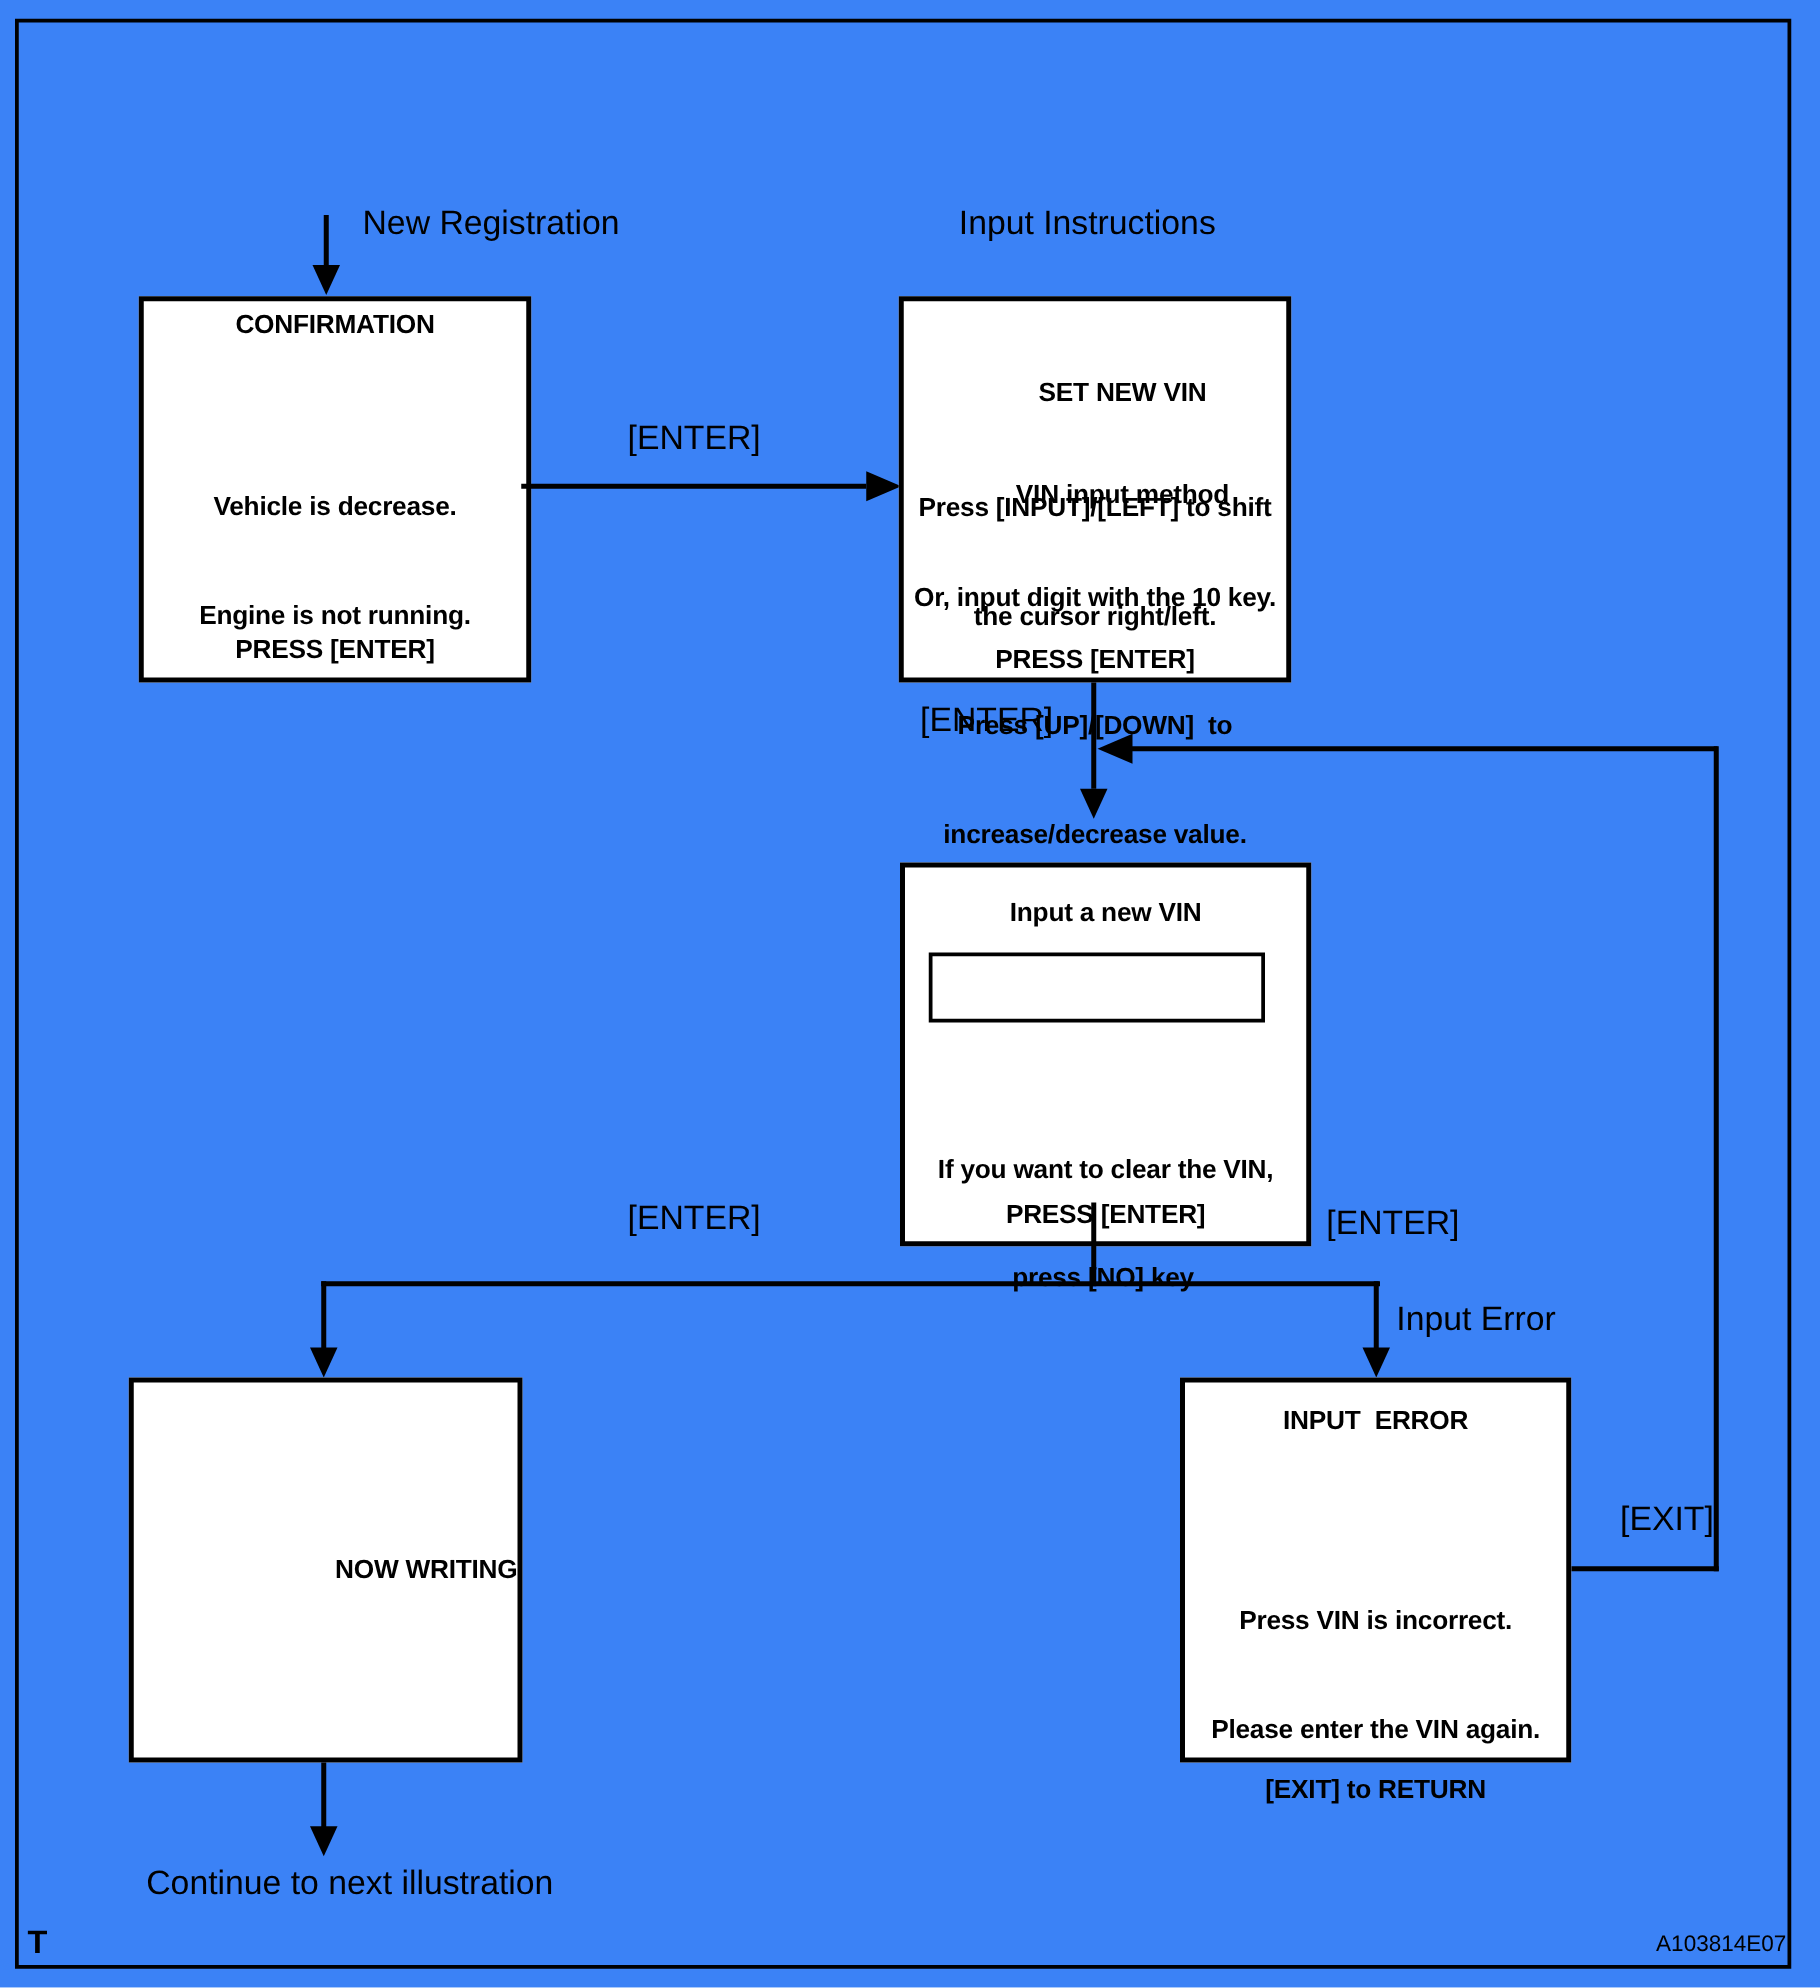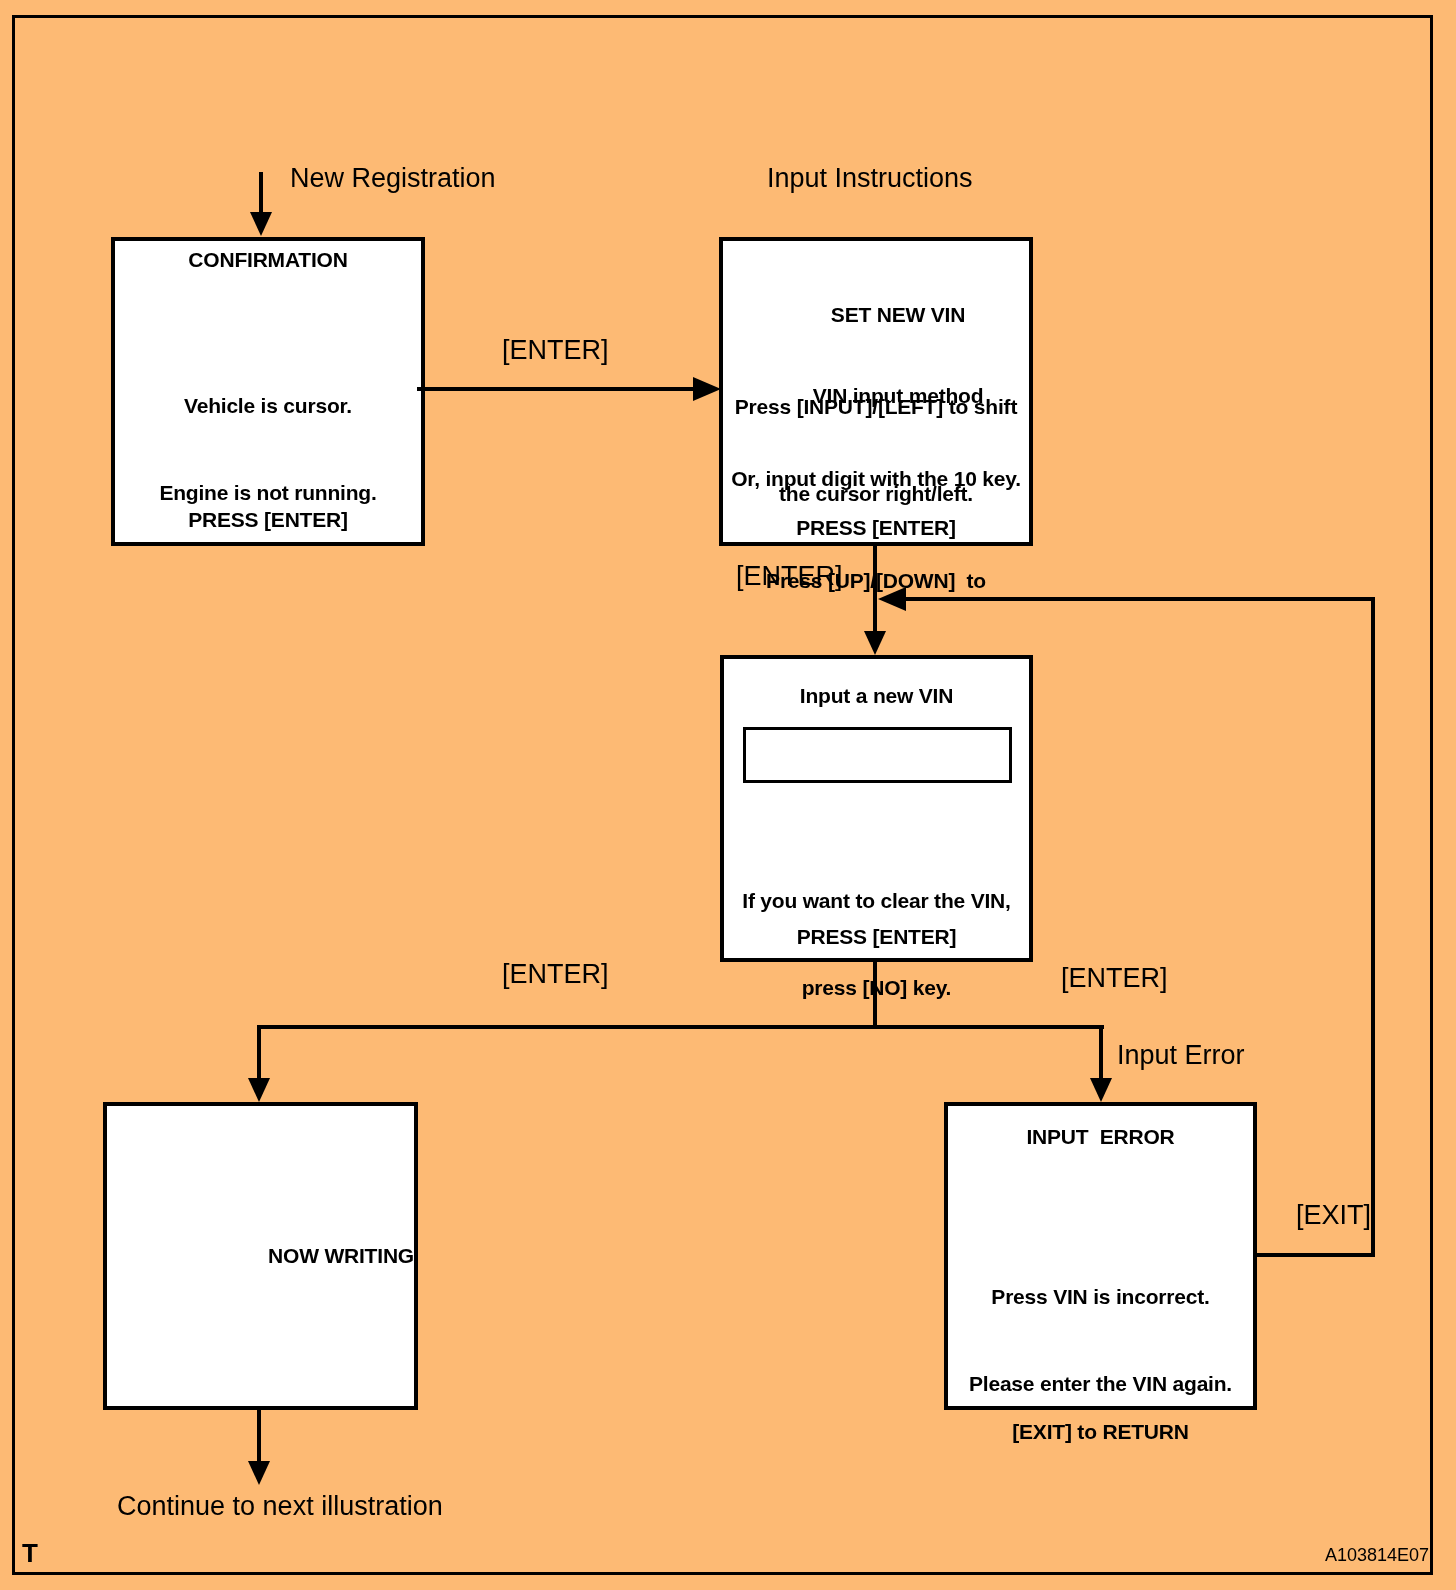--- a/index.html
+++ b/index.html
@@ -1,18 +1,18 @@
 <!DOCTYPE html>
 <html><head>
 <meta charset="utf-8">
 <style>
   html, body { margin:0; padding:0; background:#ffffff; }
   .stage {
     position:relative; width:1456px; height:1590px;
-    background:#fdba74; color:#000;
+    background:#3b82f6; color:#000;
     font-family:"Liberation Sans", sans-serif;
     overflow:hidden;
   }
   .frame {
     position:absolute; left:12px; top:15px;
     width:1415px; height:1554px;
     border:3px solid #000;
   }
   
   .fbox {
@@ -53,21 +53,21 @@
 
   <div class="lbl" style="left:290px; top:163px;">New Registration</div>
   <div class="lbl" style="left:767px; top:163px;">Input Instructions</div>
 
   <div class="line" style="left:259px; top:172px; width:4px; height:40px;"></div>
   <div class="ah ah-down" style="left:250px; top:212px;"></div>
 
   <div class="fbox" style="left:111px; top:237px; width:306px; height:301px;">
     <div class="btext" style="top:4px;">CONFIRMATION</div>
     <div class="btext" style="top:92px;">
-      <div>Vehicle is cursor.</div>
+      <div>Vehicle is decrease.</div>
       <div>Engine is not running.</div>
     </div>
     <div class="btext" style="top:264px;">PRESS [ENTER]</div>
   </div>
 
   <div class="lbl" style="left:502px; top:335px;">[ENTER]</div>
   <div class="line" style="left:417px; top:387px; width:276px; height:4px;"></div>
   <div class="ah ah-right" style="left:693px; top:377px;"></div>
 
   <div class="fbox" style="left:719px; top:237px; width:306px; height:301px;">
@@ -88,21 +88,21 @@
   <div class="lbl" style="left:736px; top:561px;">[ENTER]</div>
   <div class="line" style="left:873px; top:546px; width:4px; height:85px;"></div>
   <div class="ah ah-down" style="left:864px; top:631px;"></div>
 
   <div class="ah ah-left" style="left:878px; top:587px;"></div>
   <div class="line" style="left:902px; top:597px; width:472px; height:4px;"></div>
   <div class="line" style="left:1371px; top:597px; width:4px; height:660px;"></div>
   <div class="line" style="left:1257px; top:1253px; width:118px; height:4px;"></div>
   <div class="lbl" style="left:1276px; top:1200px;margin-left:20px;">[EXIT]</div>
 
-  <div class="fbox" style="left:720px; top:655px; width:305px; height:299px;">
+  <div class="fbox" style="left:720px; top:690px; width:305px; height:299px;padding-left:16px;">
     <div class="btext" style="top:22px;">Input a new VIN</div>
     <div class="vin-field"></div>
     <div class="btext" style="top:169px;">
       <div>If you want to clear the VIN,</div>
       <div>press [NO] key.</div>
     </div>
     <div class="btext" style="top:263px;">PRESS [ENTER]</div>
   </div>
 
   <div class="line" style="left:873px; top:962px; width:4px; height:67px;"></div>

